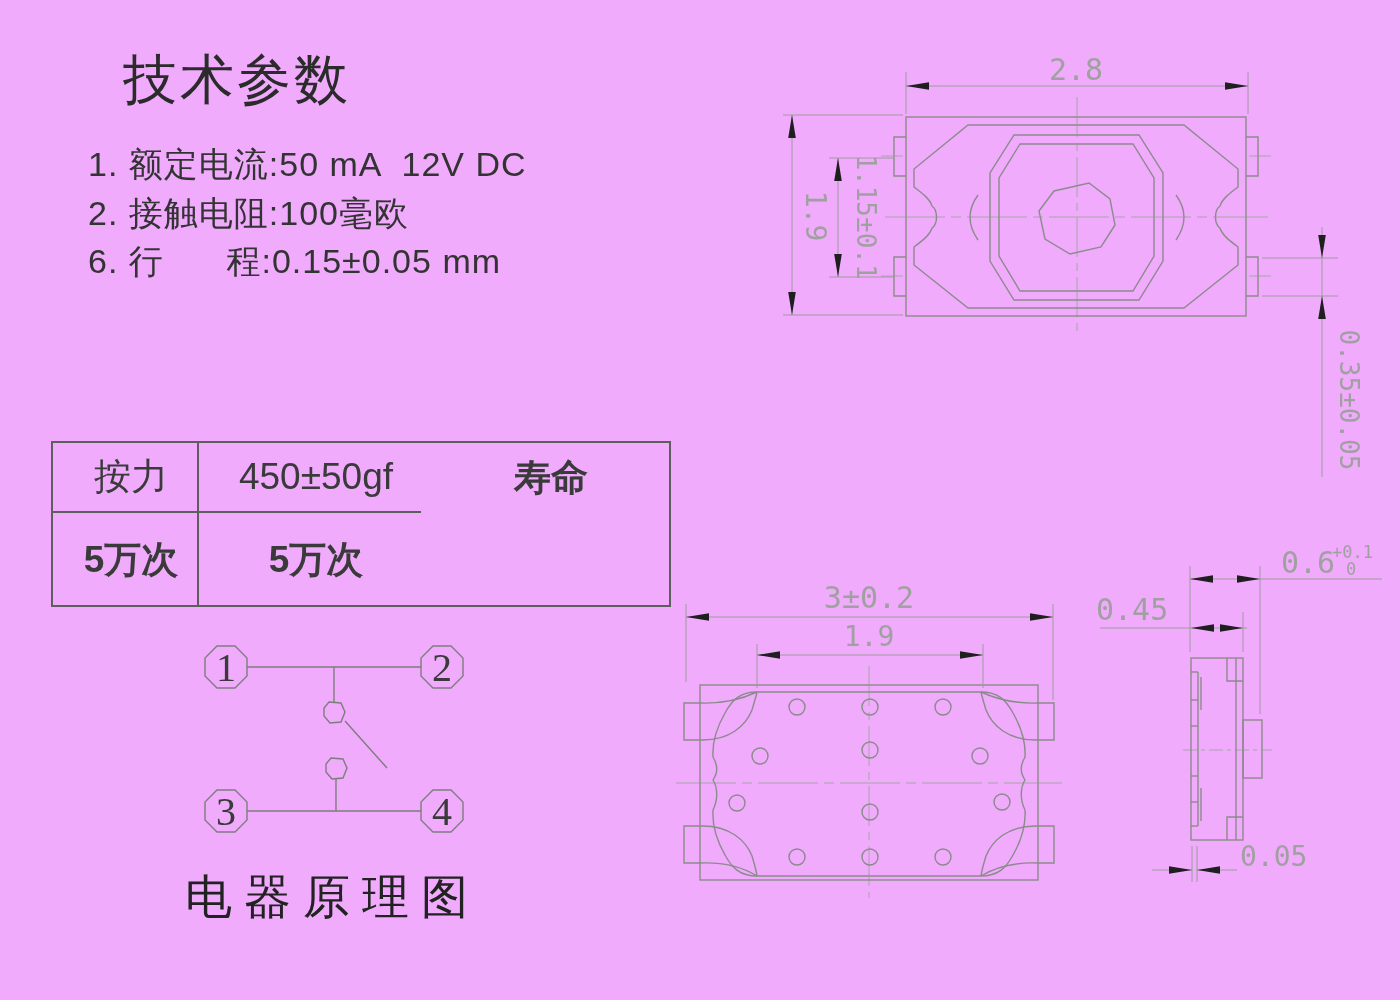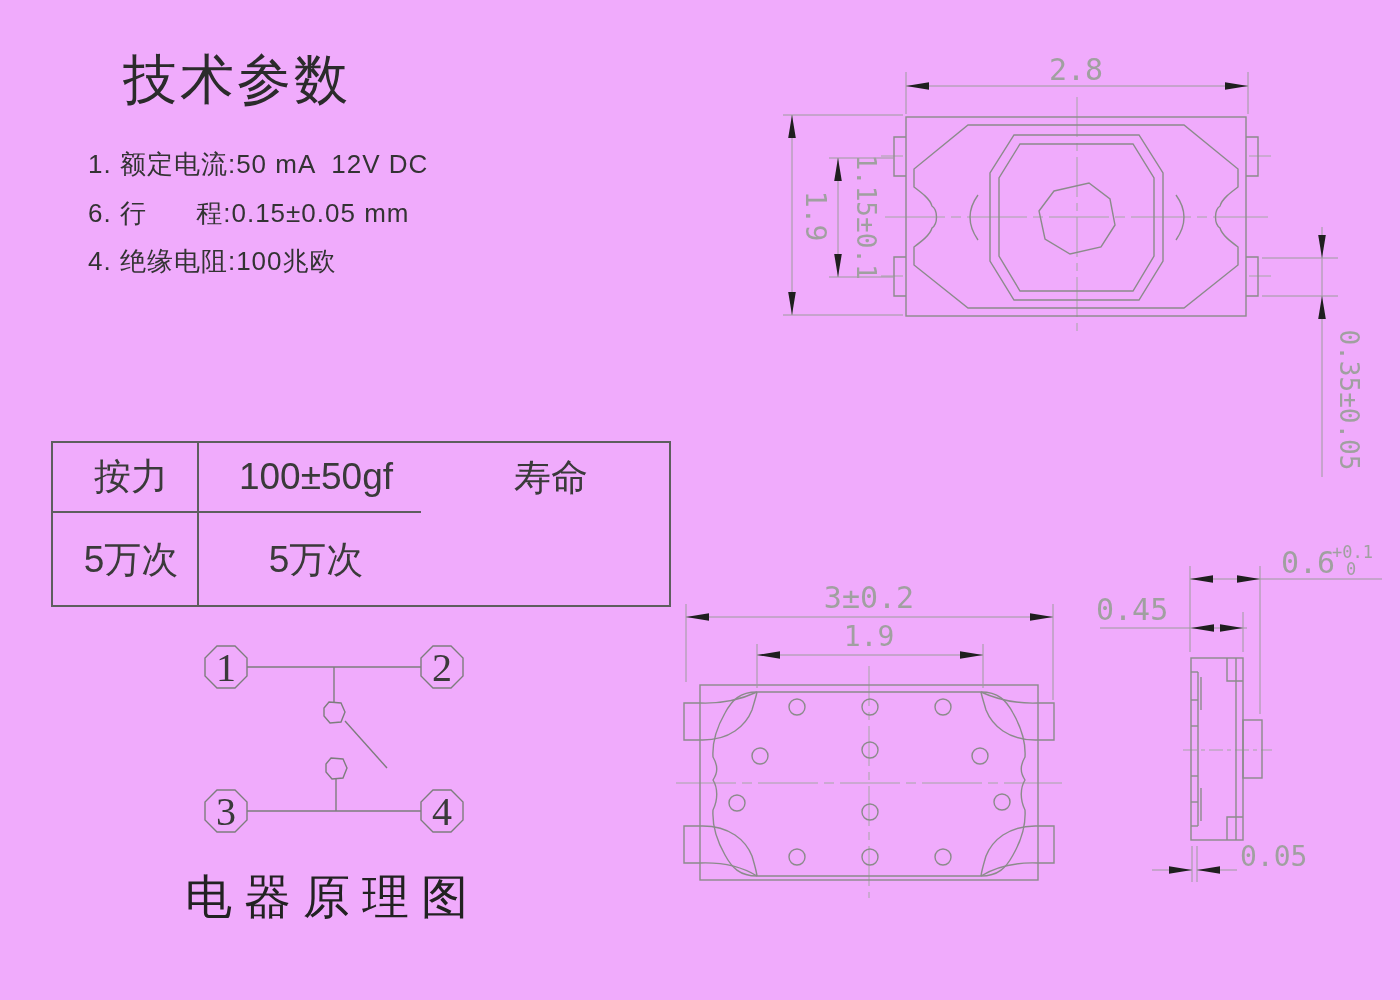--- a/index.html
+++ b/index.html
@@ -1,55 +1,55 @@
 <!DOCTYPE html>
 <html><head>
 <meta charset="utf-8">
 <style>
   html,body{margin:0;padding:0;background:#ffffff;}
   .page{position:relative;width:1400px;height:1000px;background:#f0abfc;overflow:hidden;
         font-family:"Liberation Sans",sans-serif;}
   .title{position:absolute;left:123px;top:44px;font-size:54px;font-weight:500;
          letter-spacing:3px;color:#2b2b2b;white-space:pre;}
   .specs{position:absolute;left:88px;top:140px;color:#333333;}
-  .spec-line{height:48.5px;font-size:26px;line-height:48.5px;white-space:pre;letter-spacing:1px;}
+  .spec-line{height:48.5px;font-size:34px;line-height:48.5px;white-space:pre;letter-spacing:1px;}
   .ptable{position:absolute;left:51px;top:441px;width:620px;height:166px;
           border:2px solid #5e5e5e;box-sizing:border-box;display:grid;
           grid-template-columns:146px 222px 250px;grid-template-rows:70px 94px;}
   .ptable .cell{border-right:2px solid #5e5e5e;border-bottom:2px solid #5e5e5e;
           display:flex;align-items:center;justify-content:center;color:#3a3a3a;
           font-size:37px;white-space:pre;box-sizing:border-box;padding-left:12px;}
   .ptable .cell.last-col{border-right:none;}
-  .ptable .cell.last-row{border-bottom:none;}
+  .ptable .cell.last-row{border-bottom:none;font-weight:bold;}
   svg{position:absolute;left:0;top:0;}
   .outline{stroke:#8b8b8b;stroke-width:1.4;fill:none;}
   .thin{stroke:#9c9c9c;stroke-width:1;fill:none;}
   .cline{stroke:#a6a6a6;stroke-width:1;fill:none;}
   .arrow{fill:#1f1f1f;stroke:none;}
   .dimtxt{font-family:"DejaVu Sans Mono",monospace;fill:#a0a0a0;}
   .schem{stroke:#7d7d7d;stroke-width:1.4;fill:none;}
   .schemtxt{font-family:"Liberation Serif",serif;fill:#3a3a3a;}
   .caption{font-family:"Liberation Serif",serif;fill:#222222;letter-spacing:12px;}
 </style>
 </head>
 <body>
 
 <div class="page">
 
   <div class="title">技术参数</div>
 
   <div class="specs">
     <div class="spec-line">1. 额定电流:50 mA  12V DC</div>
+    <div class="spec-line">2. 接触电阻:100毫欧</div>
     <div class="spec-line">6. 行      程:0.15±0.05 mm</div>
-    <div class="spec-line">4. 绝缘电阻:100兆欧</div>
   </div>
 
   <div class="ptable">
     <div class="cell">按力</div>
-    <div class="cell last-col">100±50gf</div>
+    <div class="cell last-col">450±50gf</div>
     <div class="cell last-row">寿命</div>
     <div class="cell last-row">5万次</div>
     <div class="cell last-col last-row">5万次</div>
   </div>
 
   <svg width="1400" height="1000" viewBox="0 0 1400 1000">
 
     <g>
       <polygon class="schem" points="217,646 235,646 247,658 247,676 235,688 217,688 205,676 205,658"></polygon>
       <polygon class="schem" points="433,646 451,646 463,658 463,676 451,688 433,688 421,676 421,658"></polygon>

